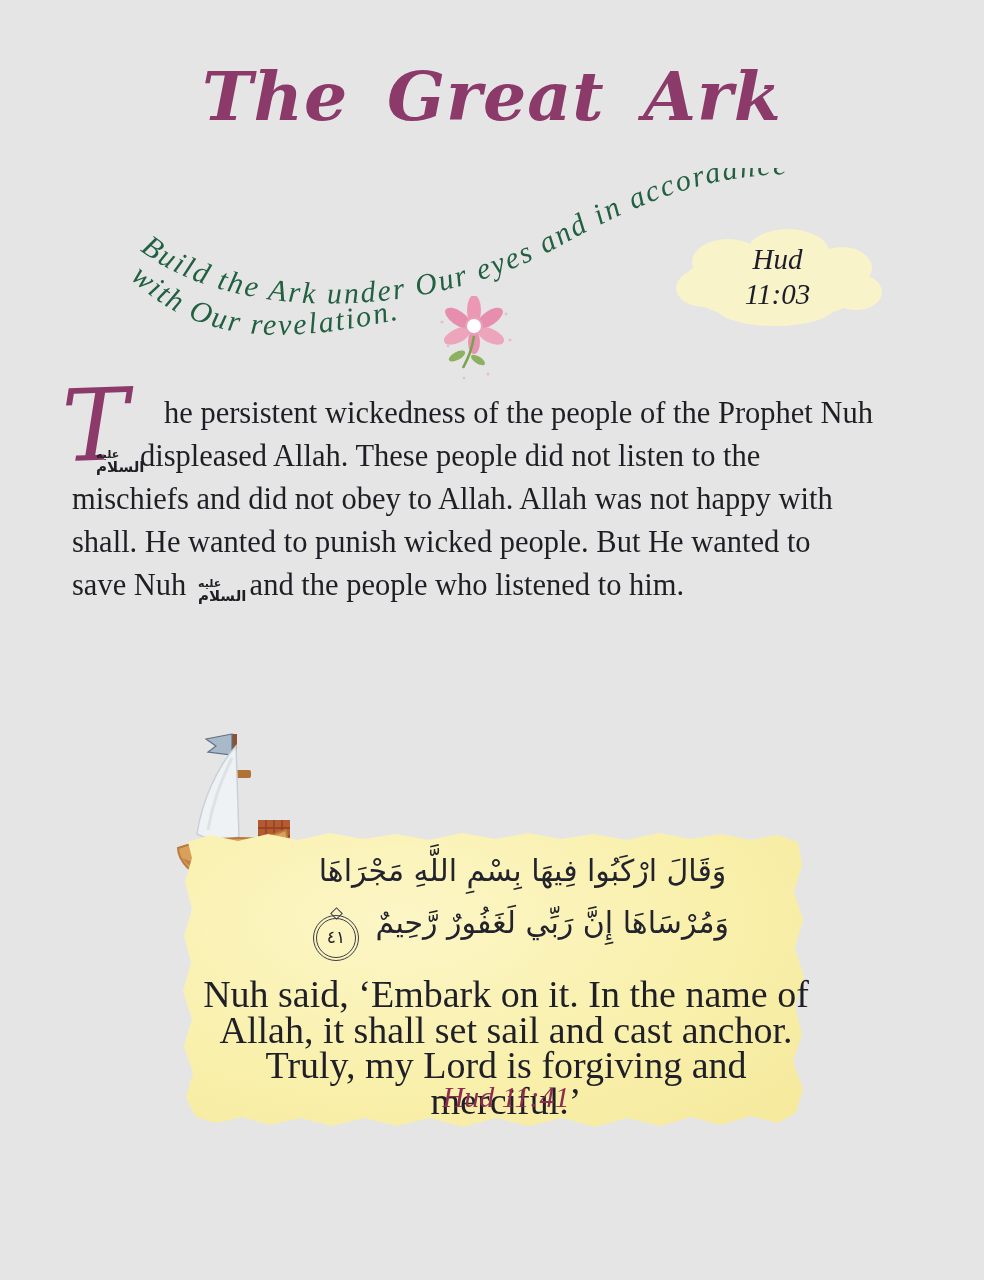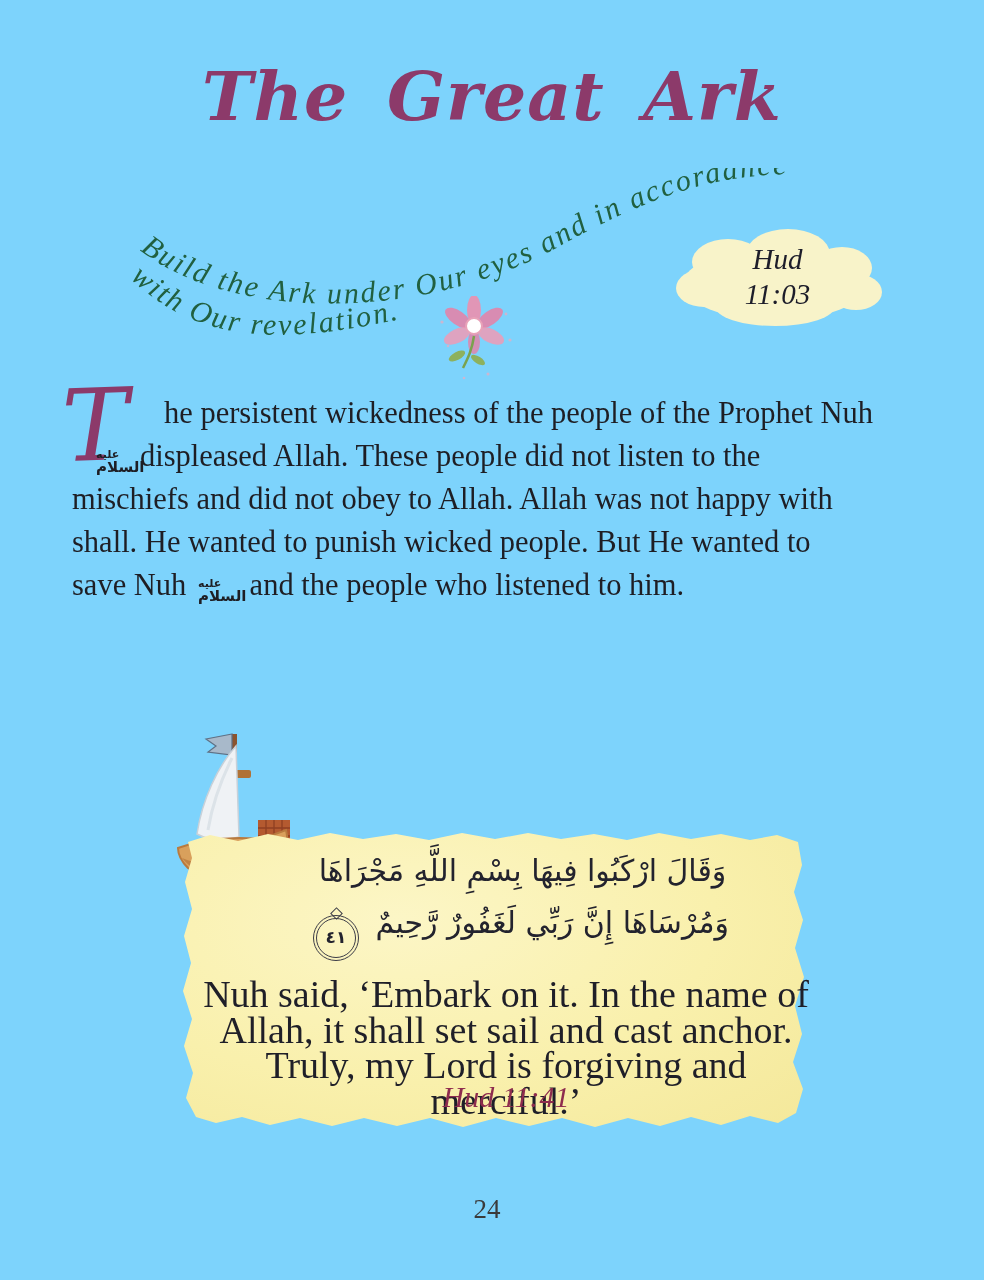--- a/index.html
+++ b/index.html
@@ -1,21 +1,21 @@
 <!DOCTYPE html>
 <html><head>
 <meta charset="utf-8">
 <style>
   * { margin: 0; padding: 0; box-sizing: border-box; }
   html, body { background: #ffffff; }
   .page {
     position: relative;
     width: 984px;
     height: 1280px;
-    background: #7dd3fc;
+    background: #e5e5e5;
     overflow: hidden;
     font-family: "Liberation Serif", serif;
   }
 
   
   .title {
     position: absolute;
     left: 0; top: 56px; width: 984px;
     text-align: center;
     font-family: "DejaVu Serif", serif;
@@ -120,21 +120,20 @@
     outline: 1px solid #3c3c46;
     outline-offset: 2px;
     border-radius: 50%;
     font-size: 17px;
     line-height: 37px;
     text-align: center;
     vertical-align: -10px;
     margin-right: 10px;
     background: transparent;
     position: relative;
-    font-weight: bold;
   }
   .medallion::after {
     content: "";
     position: absolute;
     top: -10px; left: 50%;
     width: 7px; height: 7px;
     margin-left: -3.5px;
     background: transparent;
     border: 1.5px solid #3c3c46;
     transform: rotate(45deg);
@@ -277,15 +276,14 @@
     </div>
   </div>
 
   <div class="translation">
     <div>Nuh said, ‘Embark on it. In the name of</div>
     <div>Allah, it shall set sail and cast anchor.</div>
     <div>Truly, my Lord is forgiving and merciful.’</div>
   </div>
   <div class="quote-reference">Hud 11:41</div>
 
-  <div class="page-number">24</div>
 
 </div>
 
 </body></html>

